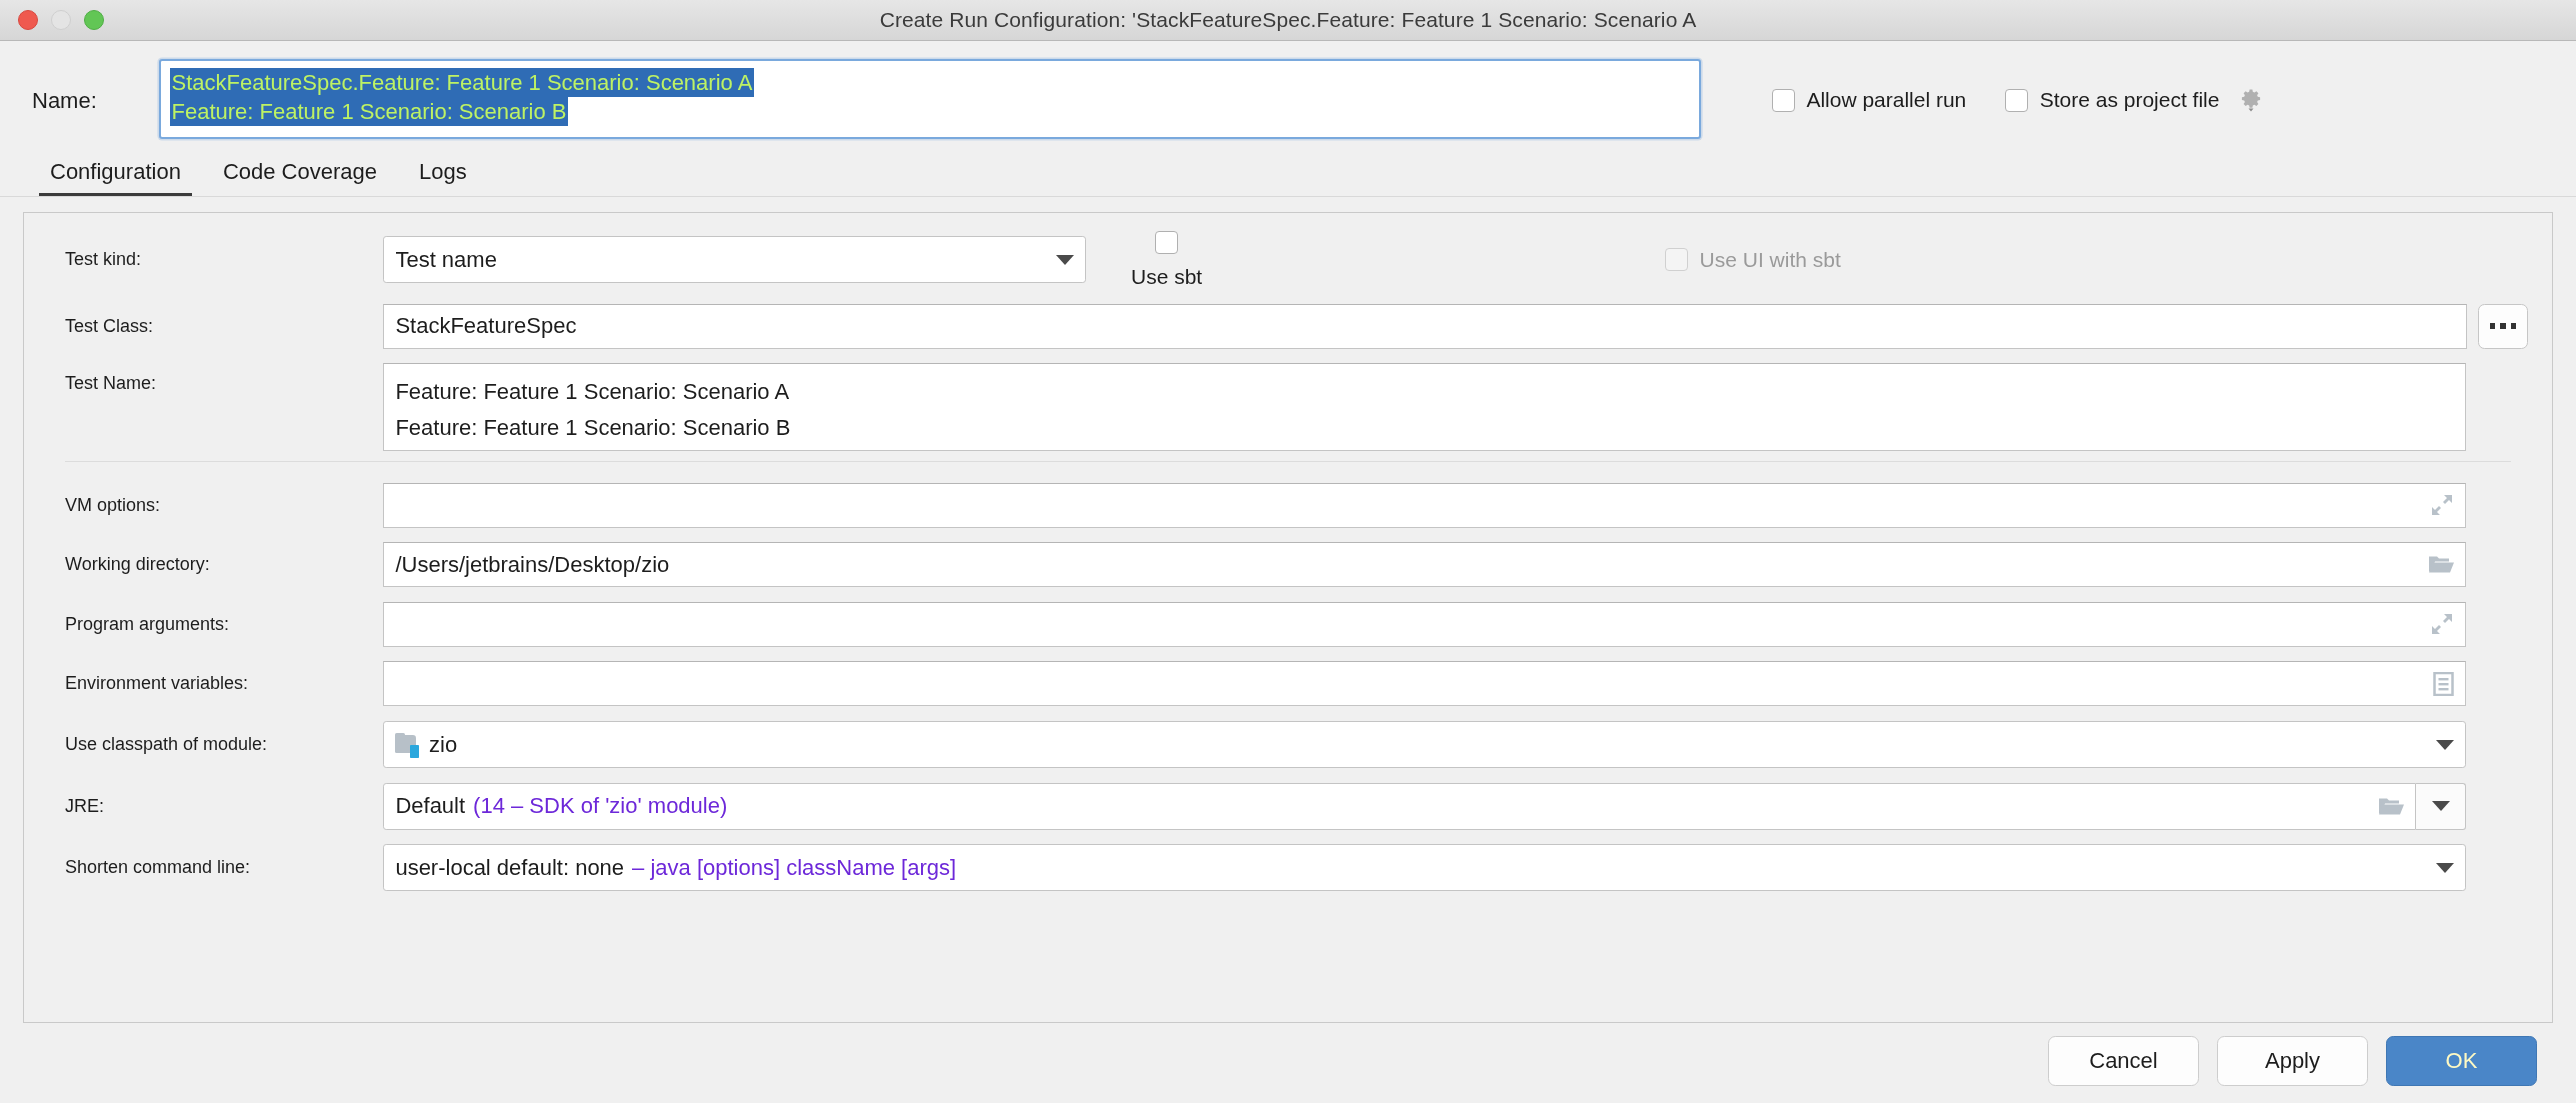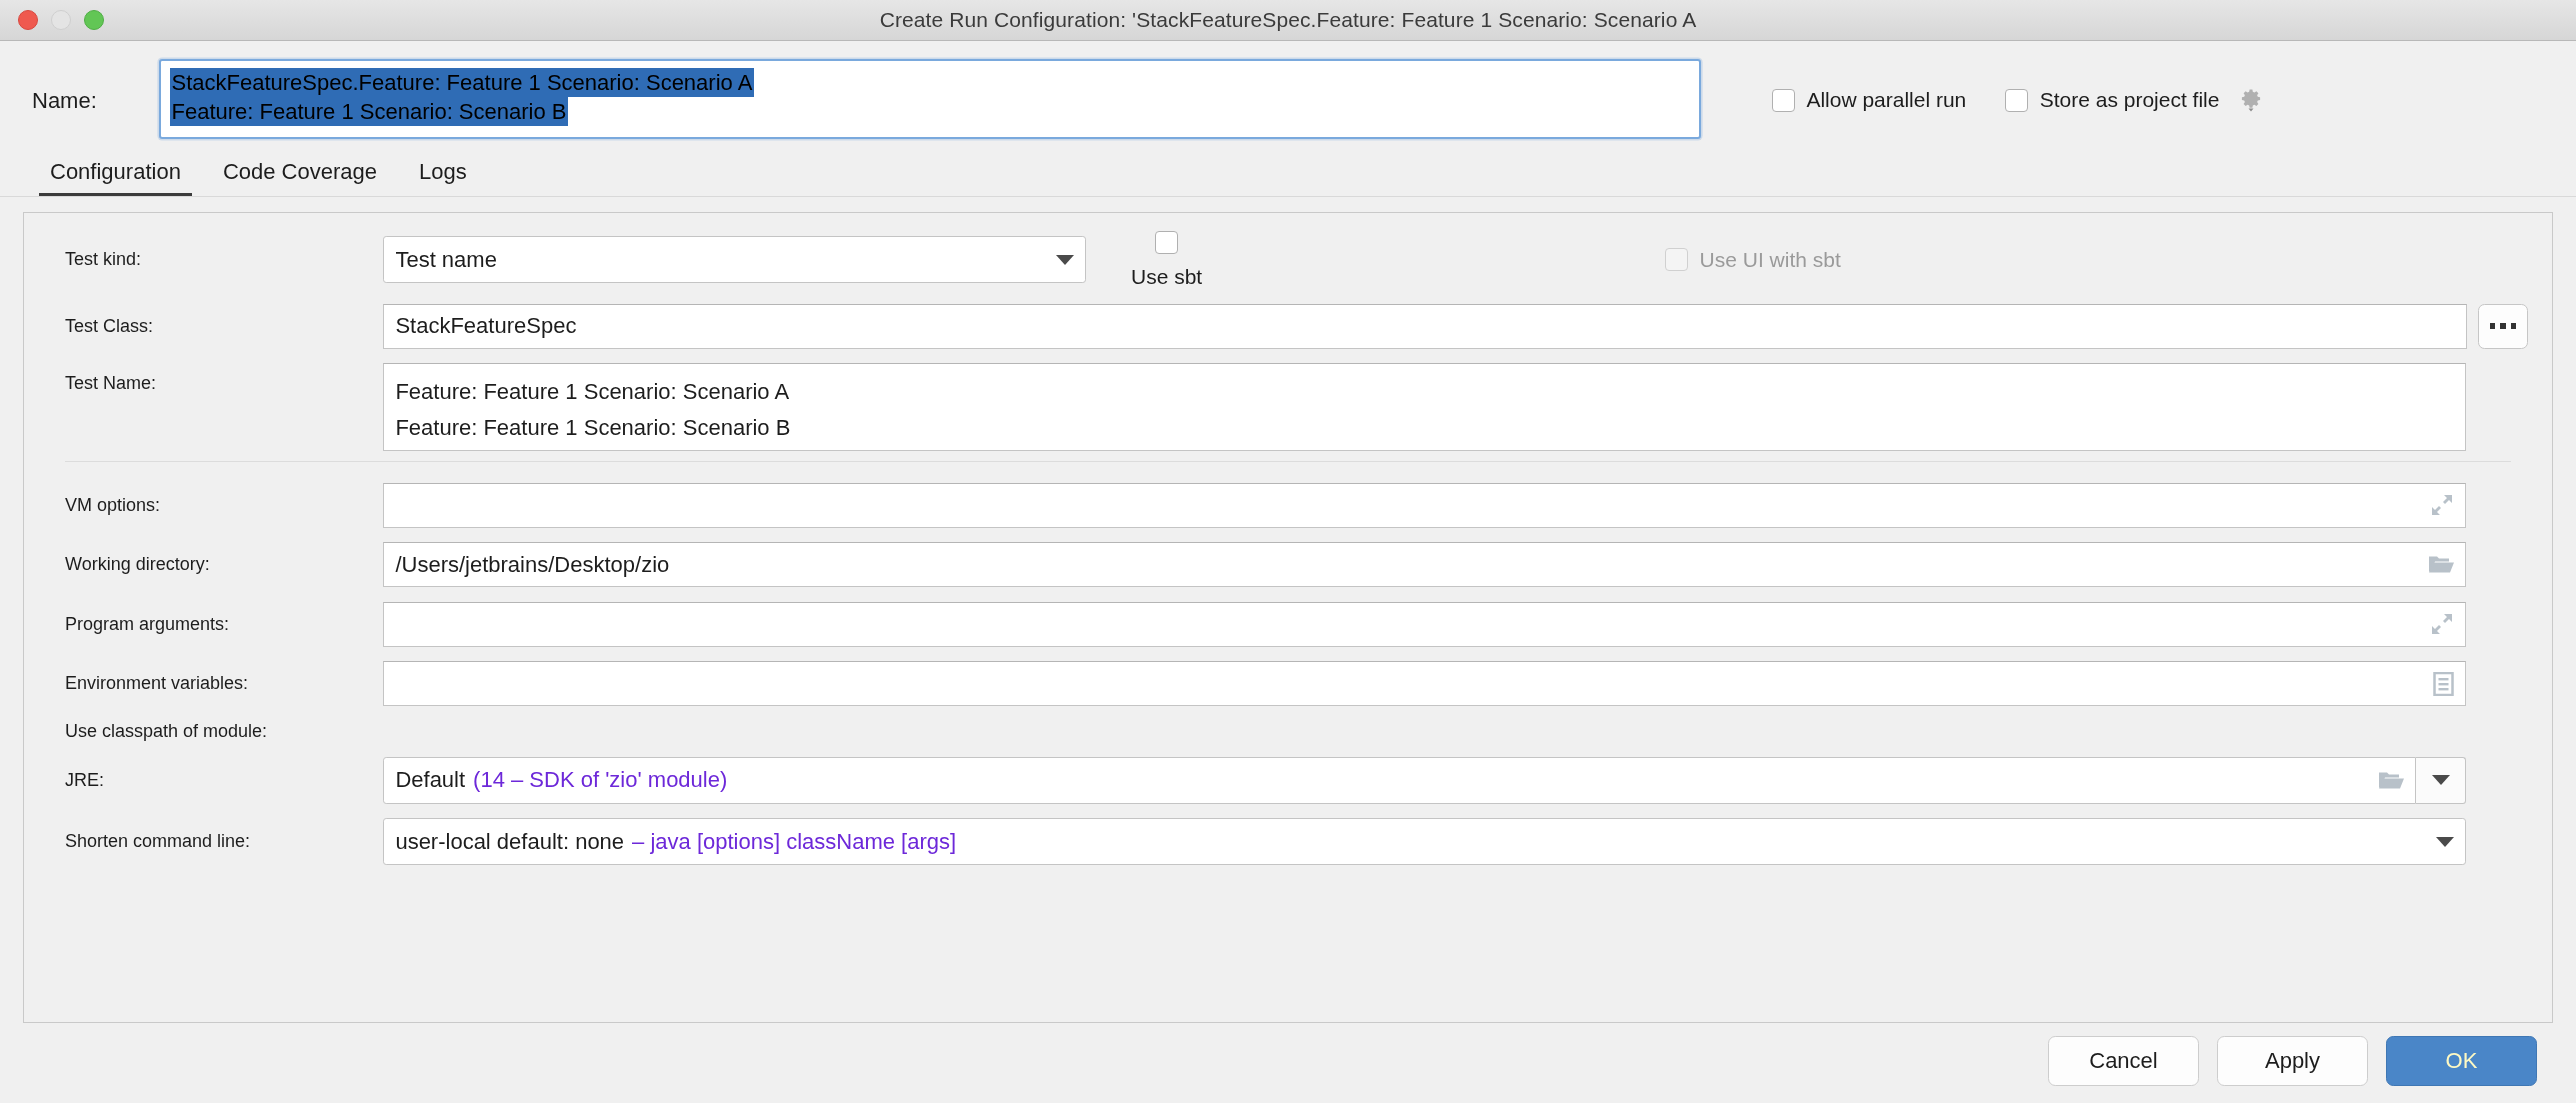--- a/index.html
+++ b/index.html
@@ -65,21 +65,21 @@
     padding: 2.4px;
     box-shadow: 0 0 0 1.6px rgba(122,169,221,0.30);
   }
   .name-field {
     background: #ffffff;
     padding: 4.9px 6.5px 8px 6.5px;
     min-height: 62px;
   }
   .name-line {
     font-size: 22px;
-    color: #000000;
+    color: #bef264;
     background: #2f6cb5;
     display: inline-block;
     line-height: 29px;
     padding: 0 1.6px;
     white-space: pre;
   }
   .name-line-wrap { display: block; }
 
   .right-opts {
     display: flex; align-items: center;
@@ -429,20 +429,31 @@
               <rect x="5" y="11" width="10" height="2.4" fill="#b8c1c9"></rect>
               <rect x="5" y="16" width="10" height="2.4" fill="#b8c1c9"></rect>
             </svg>
           </span>
         </div>
       </div>
     </div>
 
     <div class="row">
       <div class="lbl">Use classpath of module:</div>
+      <div class="ctl">
+        <div class="combo combo-wide" style="margin-right:62px;">
+          <span class="mod-icon">
+            <span class="body"></span>
+              <span class="tab-top"></span>
+              <span class="blue"></span>
+          </span>
+          <span>zio</span>
+          <span class="caret"></span>
+        </div>
+      </div>
     </div>
 
     <div class="row">
       <div class="lbl">JRE:</div>
       <div class="ctl" style="margin-right:62px;">
         <div class="combo combo-wide" style="border-radius:3.2px 0 0 3.2px;">
           <span class="blk">Default</span>
           <span class="gray" style="margin-left:8px;">(14 – SDK of 'zio' module)</span>
           <span class="field-icon">
             <svg width="26" height="21" viewBox="0 0 26 20">

